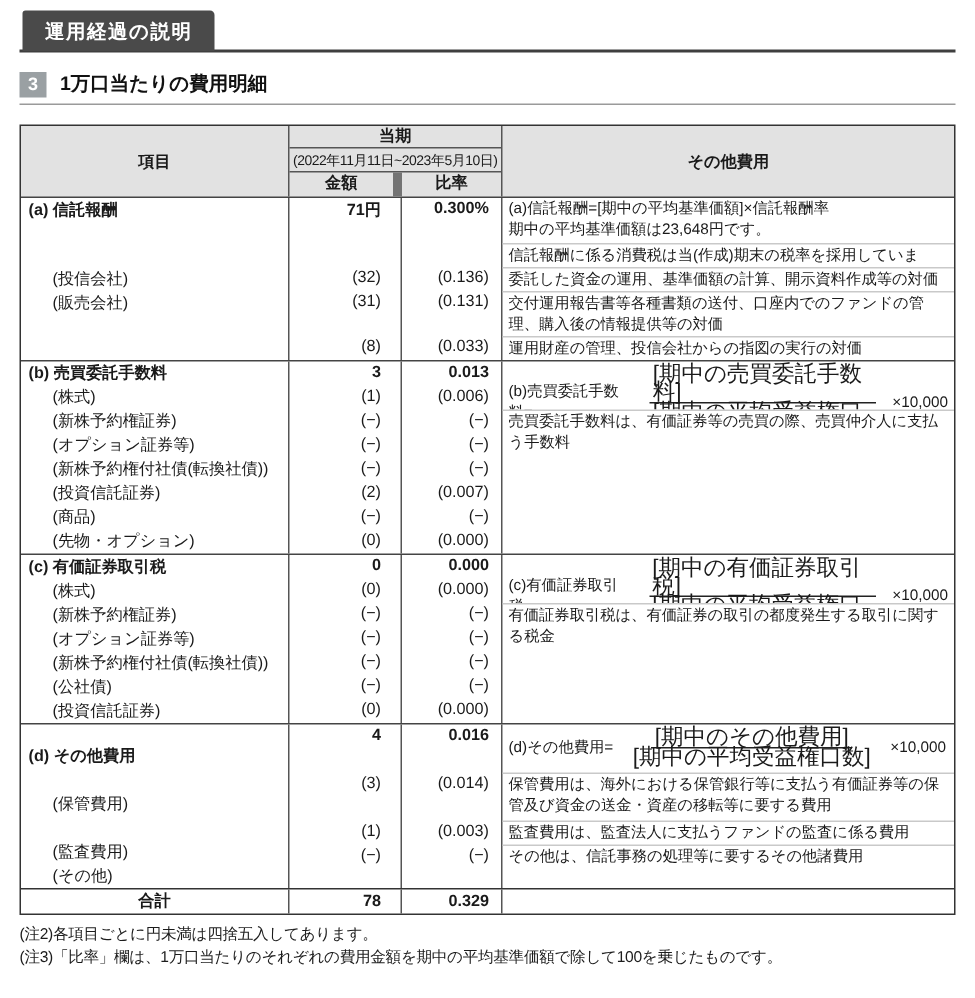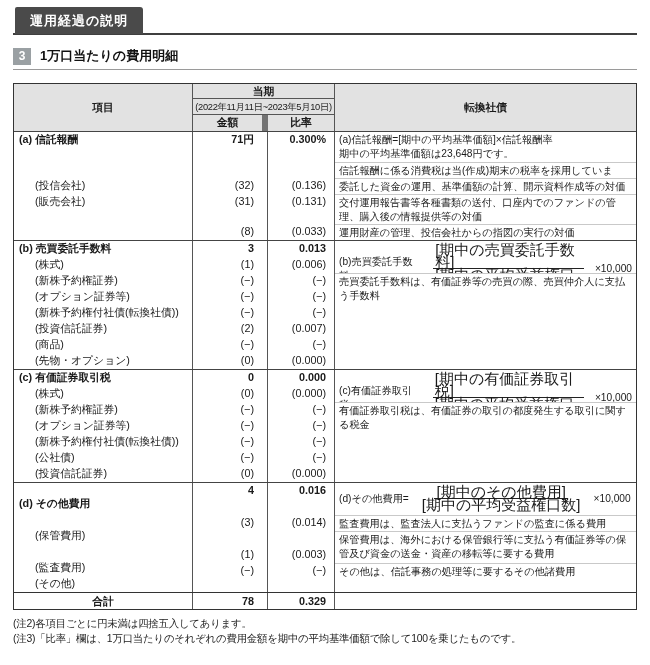--- a/index.html
+++ b/index.html
@@ -101,21 +101,21 @@
     <div class="hdr">
       <div class="hdr-item">項目</div>
       <div class="hdr-middle">
         <div class="hdr-period">当期</div>
         <div class="hdr-range">(2022年11月11日~2023年5月10日)</div>
         <div class="hdr-cols">
           <div class="hdr-amount">金額</div>
           <div class="hdr-ratio">比率</div>
         </div>
       </div>
-      <div class="hdr-desc">転換社債</div>
+      <div class="hdr-desc">その他費用</div>
     </div>
 
     <div id="sections">
         <div class="section">
           <div class="col col-item">
             <div class="lrow boldrow" style="height: 30px;">
               <div class="txt">(a) 信託報酬</div>
             </div>
             <div class="lrow" style="height: 16px;">
               <div class="txt"></div>
@@ -312,25 +312,25 @@
             <div class="desc-cell" style="height: 32px;">
               <div class="formula">
                 <div class="">(d)その他費用=</div>
                 <div class="frac">
                   <div class="num">[期中のその他費用]</div>
                   <div class="den">[期中の平均受益権口数]</div>
                 </div>
                 <div class="">×10,000</div>
               </div>
             </div>
+            <div class="desc-cell" style="height: 32px;">
+              <div class="">保管費用は、海外における保管銀行等に支払う有価証券等の保管及び資金の送金・資産の移転等に要する費用</div>
+            </div>
             <div class="desc-cell" style="height: 16px;">
               <div class="">監査費用は、監査法人に支払うファンドの監査に係る費用</div>
-            </div>
-            <div class="desc-cell" style="height: 32px;">
-              <div class="">保管費用は、海外における保管銀行等に支払う有価証券等の保管及び資金の送金・資産の移転等に要する費用</div>
             </div>
             <div class="desc-cell grow">
               <div class="">その他は、信託事務の処理等に要するその他諸費用</div>
             </div>
           </div>
         </div>
       </div>
 
     <div class="total-row">
       <div class="total-item">合計</div>

